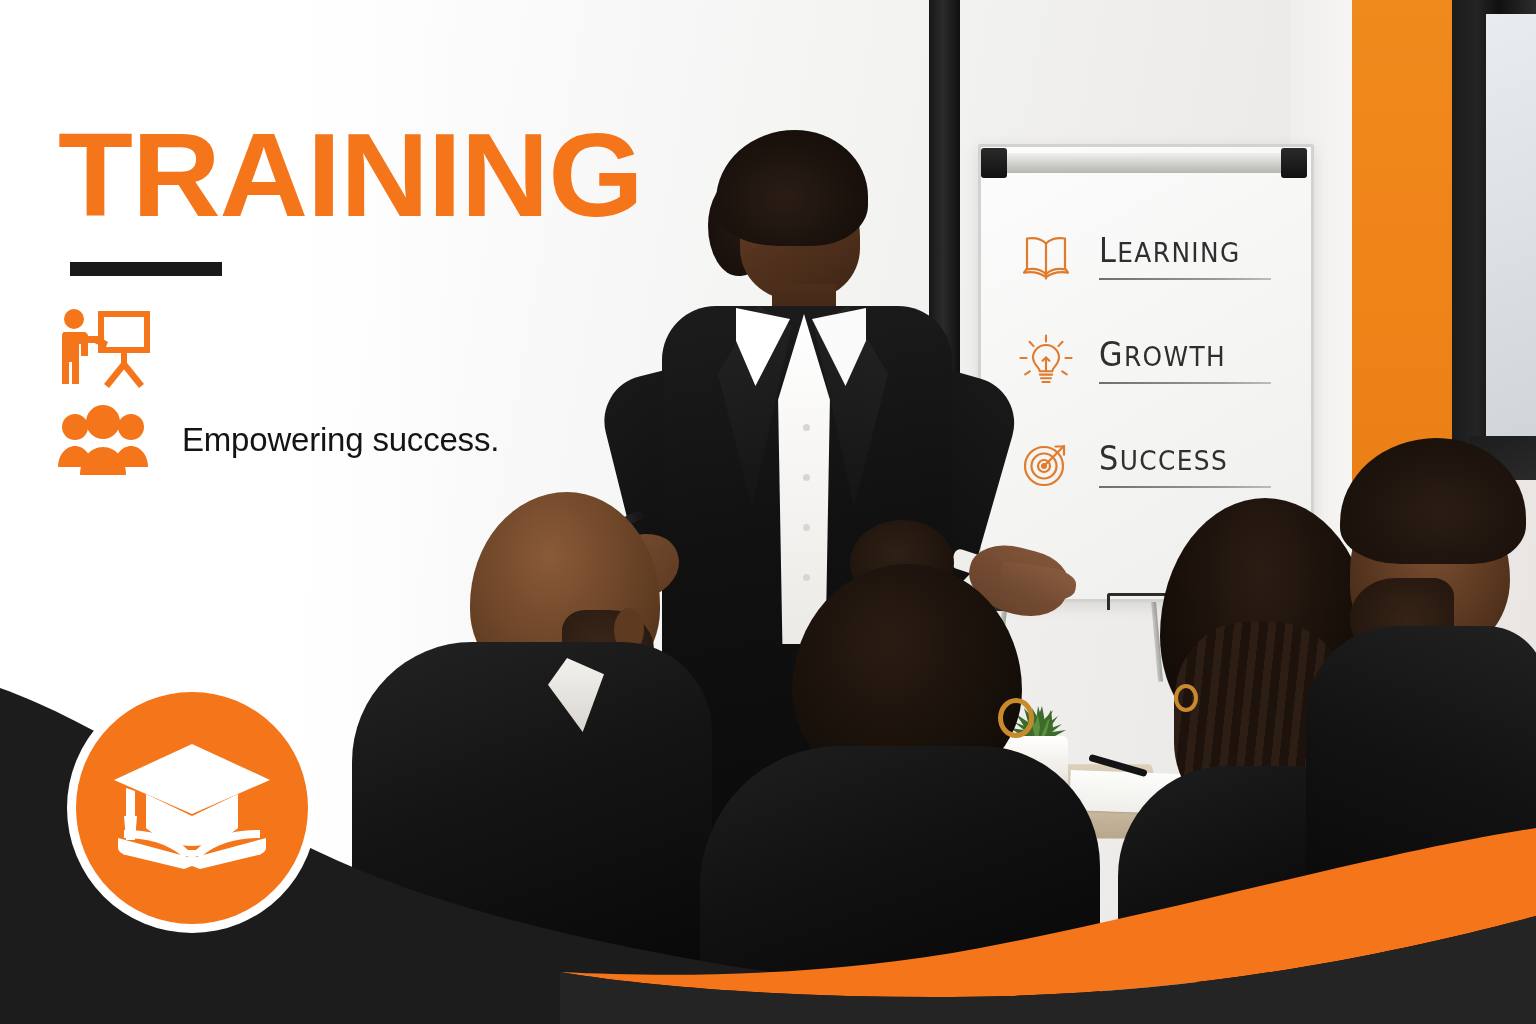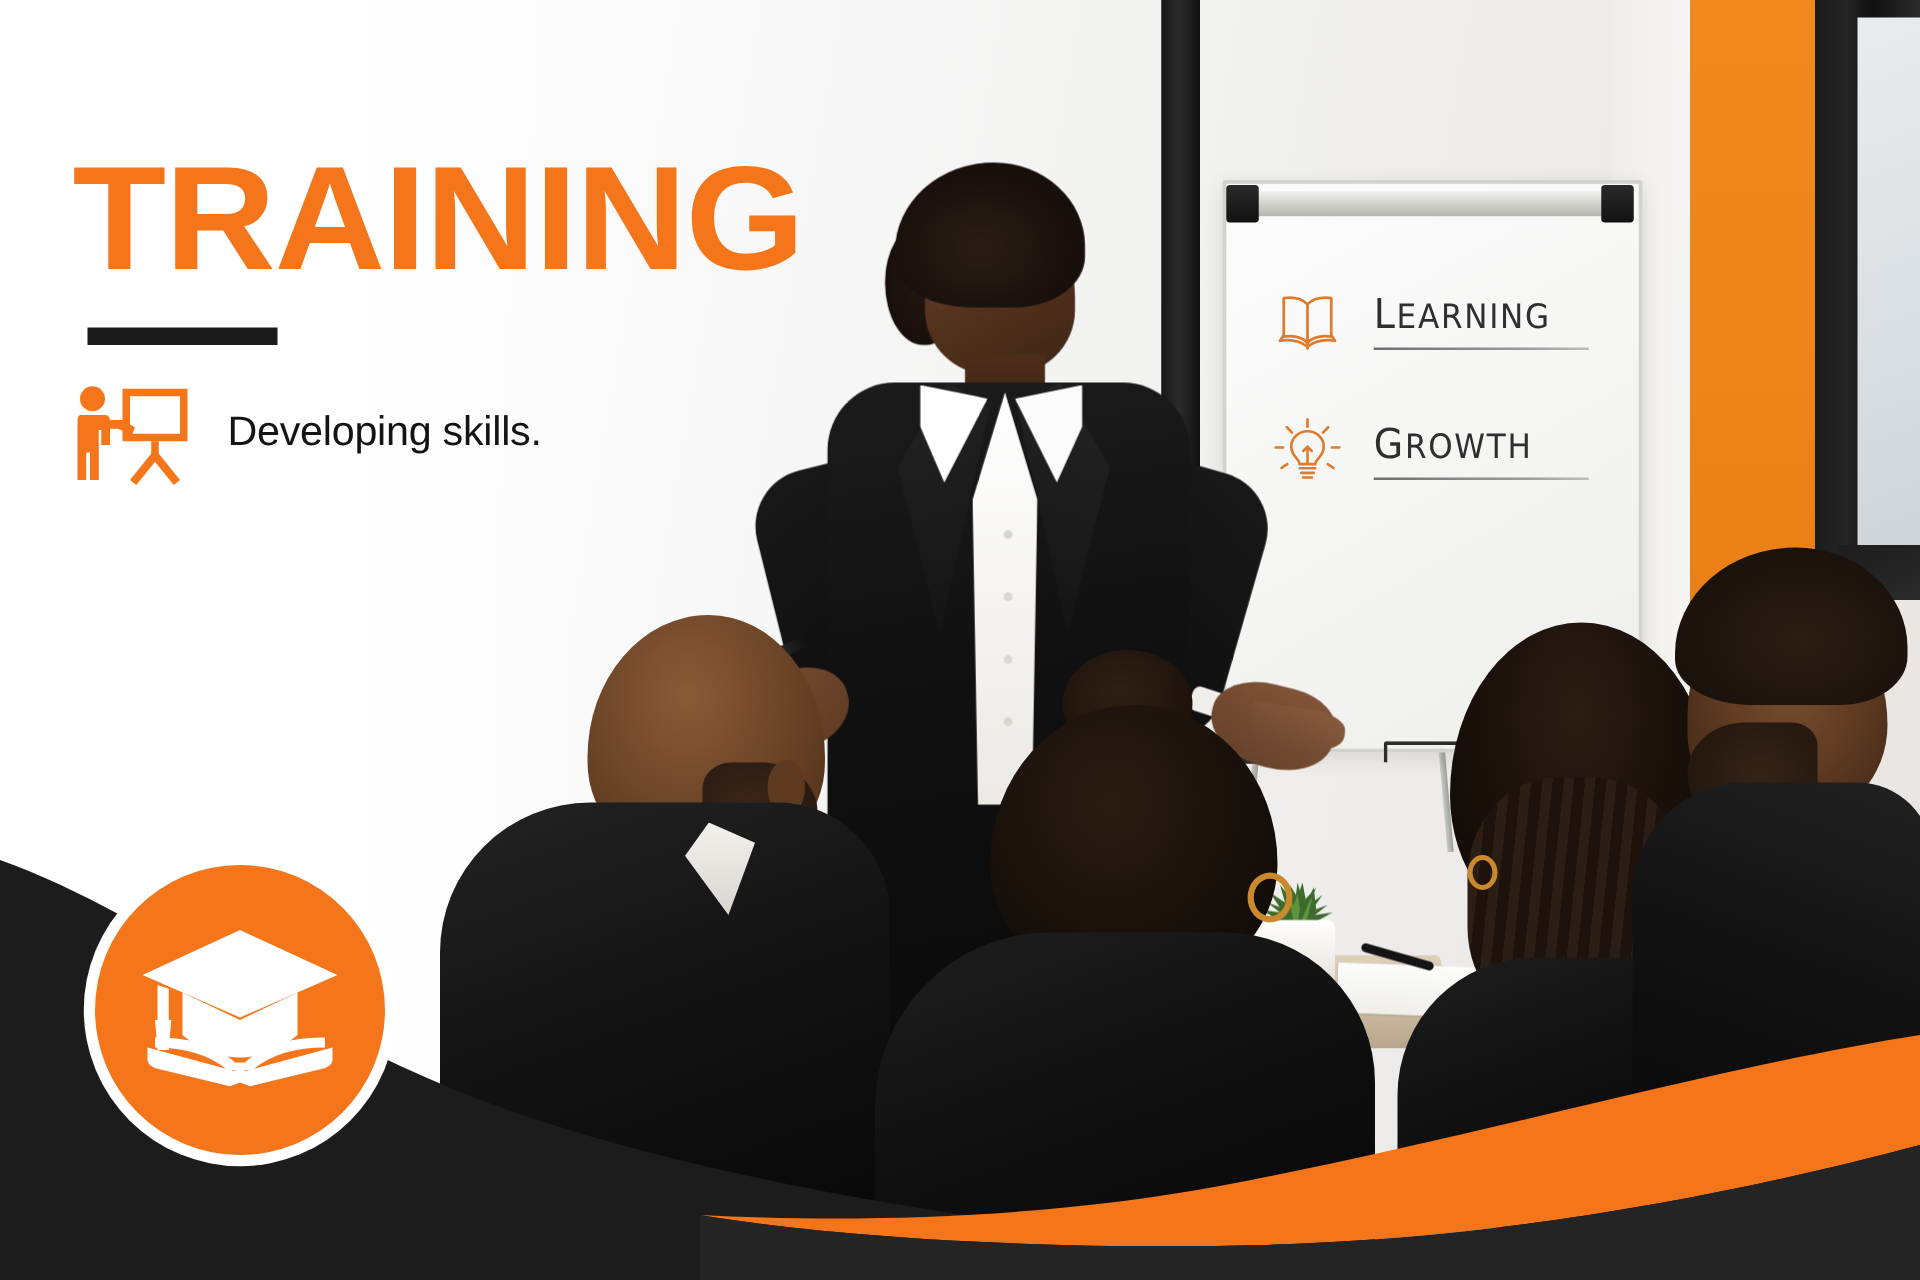--- a/index.html
+++ b/index.html
@@ -431,20 +431,38 @@
                   <path d="M31 26.5v13M27.6 29.8 31 26.4l3.4 3.4"></path>
                 </g>
               </svg>
             </div>
             <div class="fc-label">
               <span class="cap">G</span><span>ROWTH</span>
             </div>
             <div class="fc-rule"></div>
           </div>
 
+          <div class="fc-row">
+            <div class="fc-ico">
+              <svg width="62" height="58" viewBox="0 0 62 58">
+                <g fill="none" stroke="#E07B2E" stroke-width="2.2" stroke-linecap="round">
+                  <circle cx="29" cy="31" r="19"></circle>
+                  <circle cx="29" cy="31" r="12.5"></circle>
+                  <circle cx="29" cy="31" r="6"></circle>
+                  <circle cx="29" cy="31" r="3" fill="#E07B2E" stroke="none"></circle>
+                  <path d="M29 31 49 11"></path>
+                  <path d="M40.5 11.5H49v8.2"></path>
+                </g>
+              </svg>
+            </div>
+            <div class="fc-label">
+              <span class="cap">S</span><span>UCCESS</span>
+            </div>
+            <div class="fc-rule"></div>
+          </div>
 
         </div>
         <div class="fc-foot"></div>
         <div class="fc-tray"></div>
       </div>
     </div>
 
     <div class="table"></div>
     <div class="paper p1"></div>
     <div class="paper p2"></div>
@@ -554,24 +572,38 @@
             <circle cx="18" cy="11" r="10"></circle>
             <path d="M8 24h20c2.2 0 4 1.8 4 4v20h-7V36h-2v40h-7V54h-3v22H6V28c0-2.2 .9-4 2-4z"></path>
             <path d="M30 28h12l10 6-2.5 6-11-5H30z"></path>
             <path d="M42 3h52v6H42zM42 3h6v42h-6zM88 3h6v42h-6zM42 39h52v6H42z"></path>
             <path d="M65 45h6v12h-6z"></path>
             <path d="M66.5 53 48 76l5 4 17-21z"></path>
             <path d="M69.5 53 88 76l-5 4-17-21z"></path>
           </g>
         </svg>
       </div>
-      <div class="b-text">Developing skills.</div>
-    </div>
-
-
+    </div>
+
+
+    <div class="bullet">
+      <div class="b-ico">
+        <svg width="98" height="80" viewBox="0 0 98 80">
+          <g fill="#F4751A">
+            <circle cx="19" cy="24" r="13"></circle>
+            <path d="M2 64c0-12 8-21 17-21s17 9 17 21z"></path>
+            <circle cx="75" cy="24" r="13"></circle>
+            <path d="M58 64c0-12 8-21 17-21s17 9 17 21z"></path>
+            <circle cx="47" cy="19" r="17"></circle>
+            <path d="M24 72c0-16 10-28 23-28s23 12 23 28z"></path>
+          </g>
+        </svg>
+      </div>
+      <div class="b-text">Empowering success.</div>
+    </div>
 
   </div>
 
   <div class="badge">
     <svg width="164" height="140" viewBox="0 0 164 140">
       <g fill="#FFFFFF">
         <path d="M82 6 4 42l78 34 78-34z"></path>
         <path d="M36 56v34c0 0 20 18 46 18s46-18 46-18V56L82 78z"></path>
         <path d="M16 50v30h9V53z"></path>
         <path d="M14 78h13l-2 24h-9z"></path>

